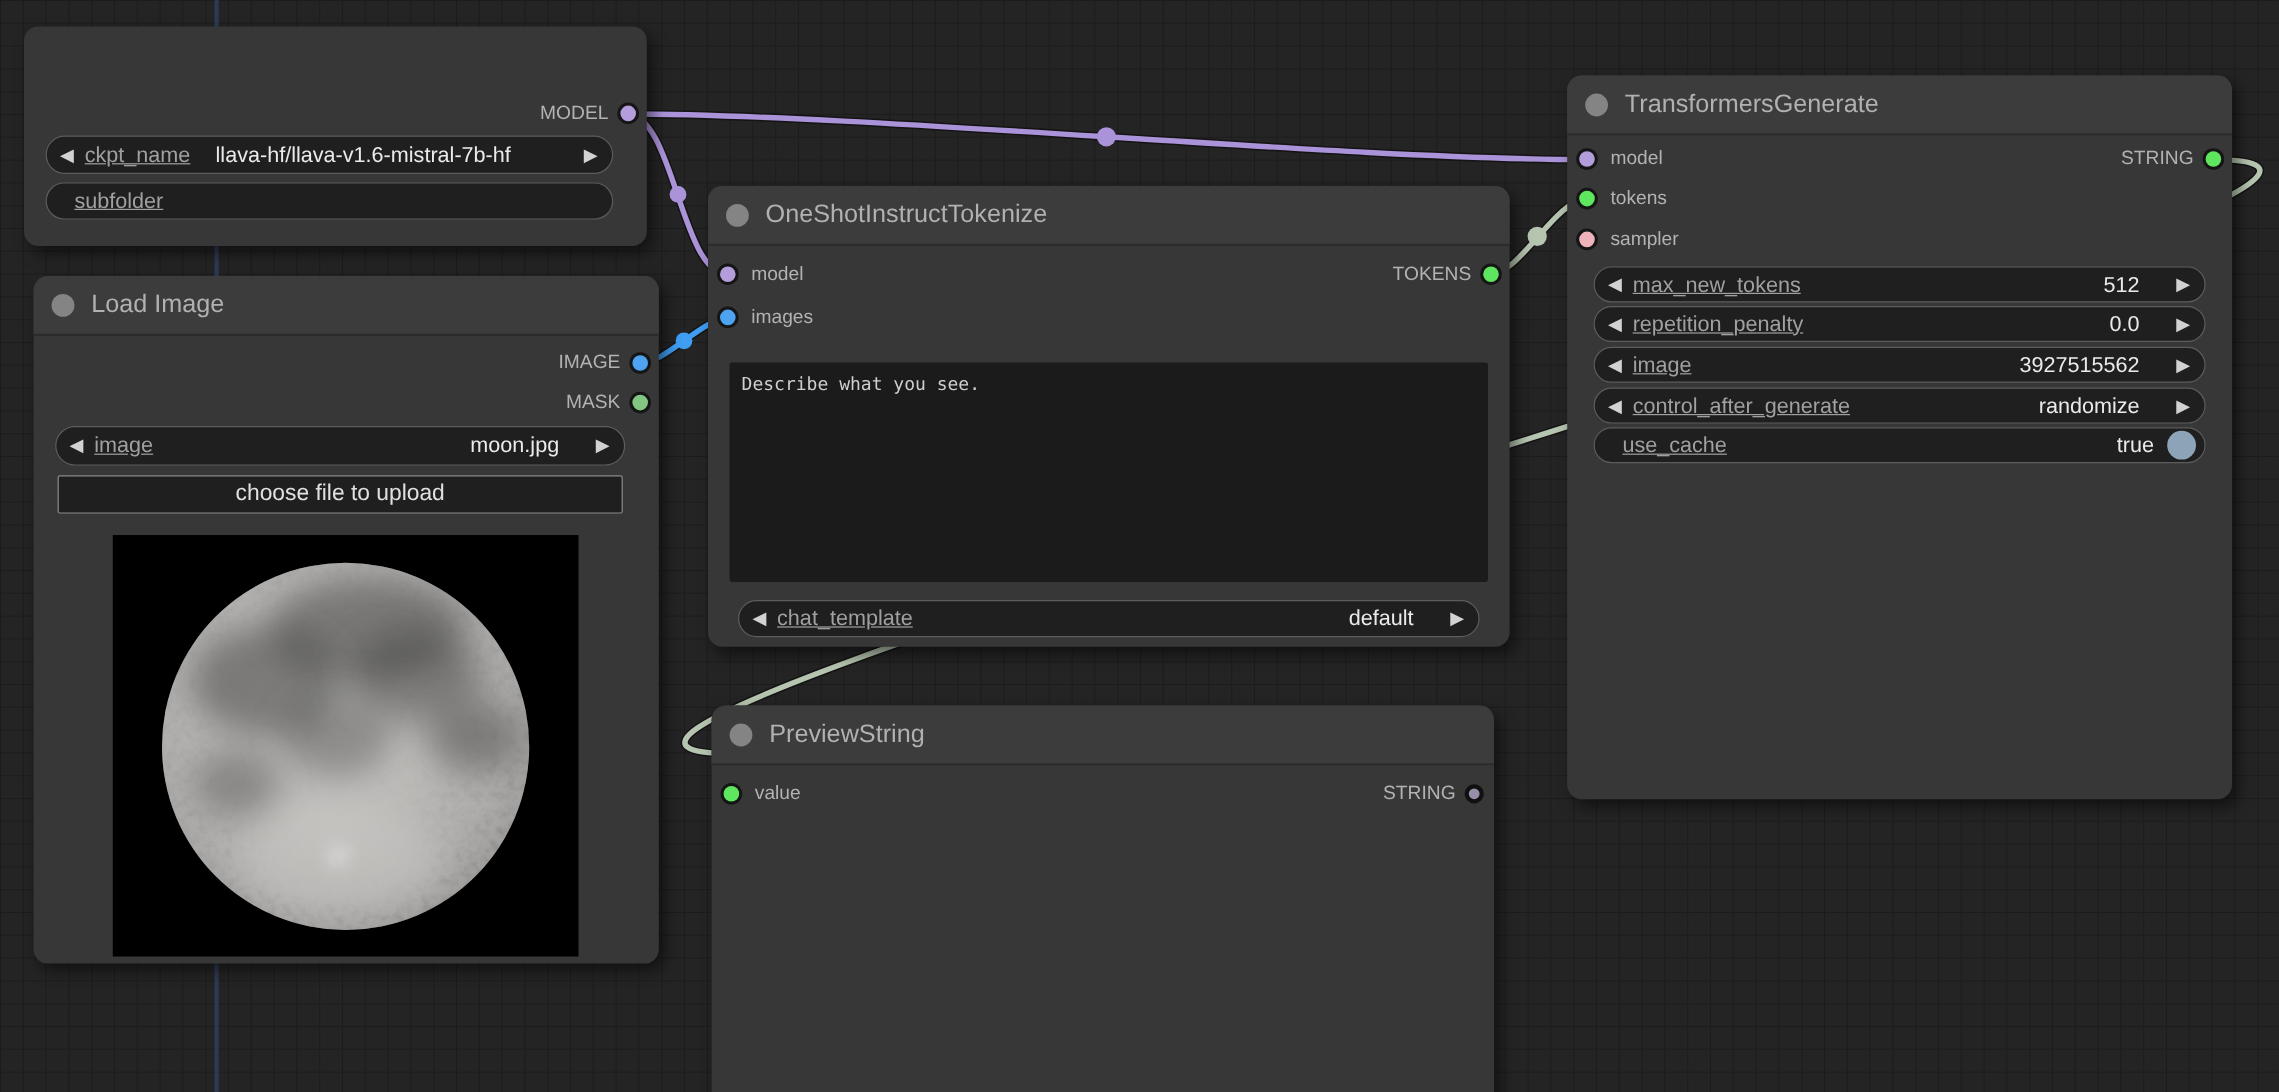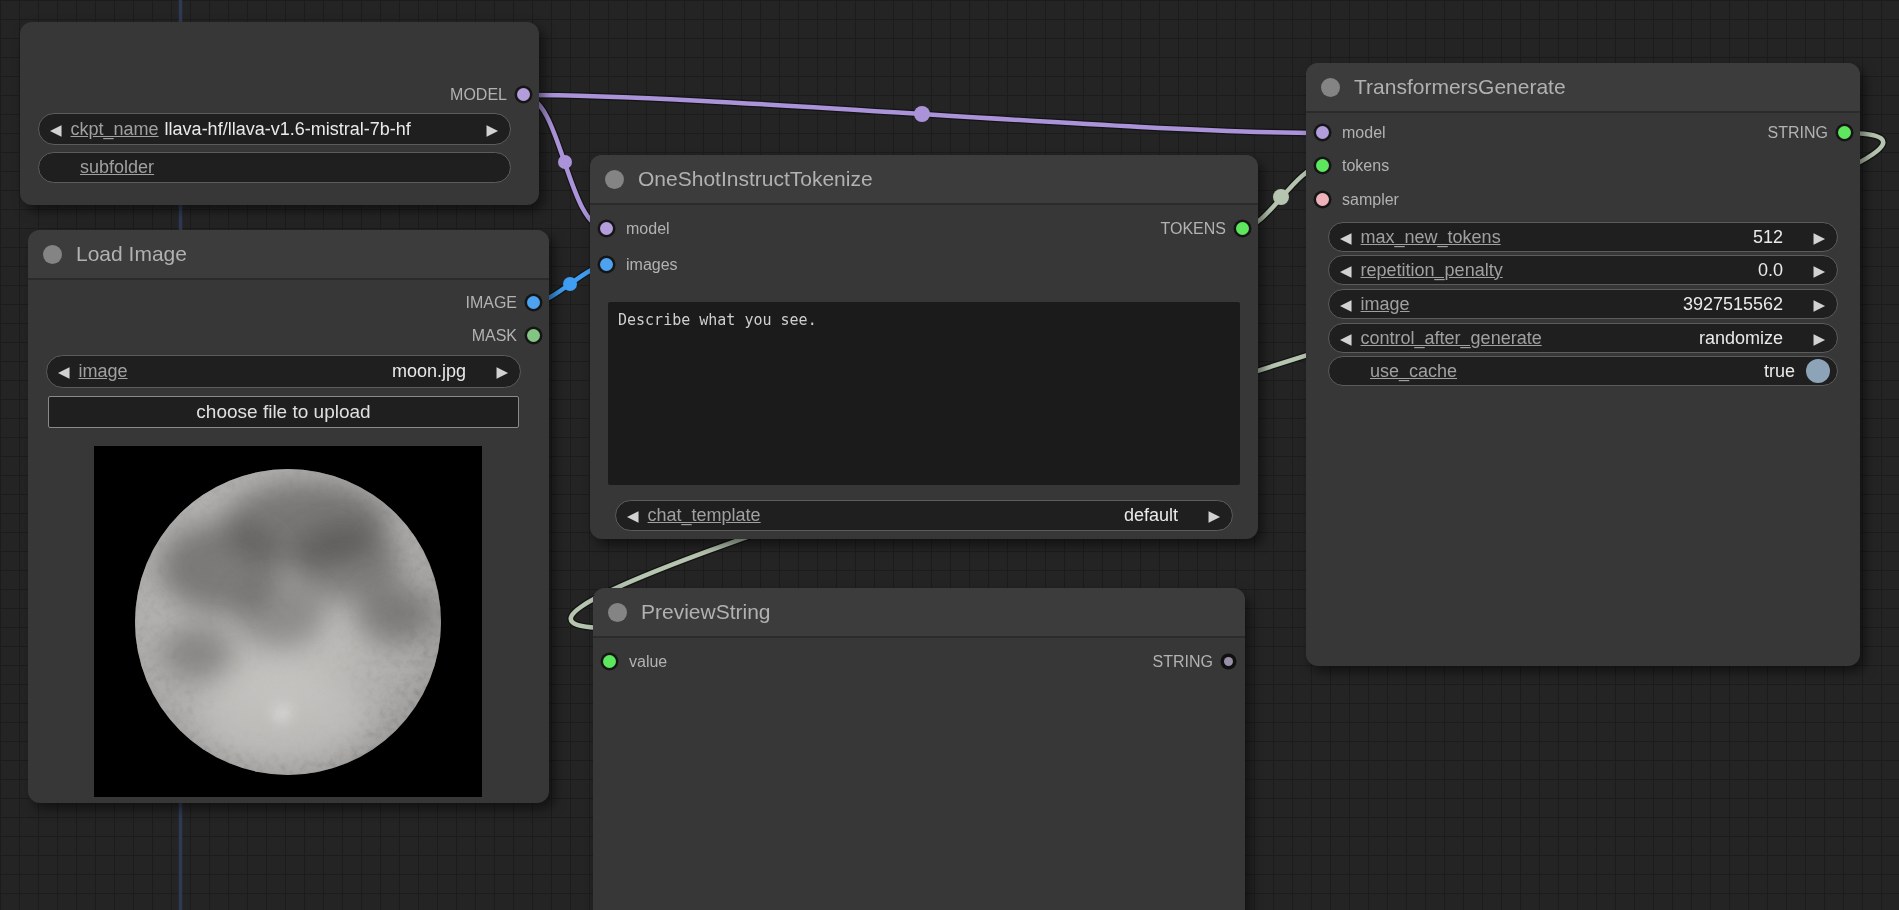--- a/index.html
+++ b/index.html
@@ -30,23 +30,23 @@
   .slabel.outl{text-align:right;}
   .dot{position:absolute;width:13px;height:13px;border-radius:50%;box-shadow:0 0 0 2.5px #151515;}
   .dot.unconn{width:9px;height:9px;box-shadow:0 0 0 3.5px #101010;}
   .pill{
     position:absolute;box-sizing:border-box;background:#1f1f1f;border:1.5px solid #5c5c5c;
     border-radius:17px;display:flex;align-items:center;font-size:18px;color:#a0a0a0;
   }
   .arrow-l{margin-left:11px;font-size:15px;color:#d2d2d2;line-height:1;}
   .arrow-r{position:absolute;right:12px;font-size:15px;color:#d2d2d2;line-height:1;}
   .wlabel{margin-left:9px;white-space:nowrap;text-decoration:underline;}
-  .wlabel.noarrow{margin-left:41px;}
+  .wlabel.noarrow{margin-left:23px;}
   .wvalue{position:absolute;right:54px;color:#eaeaea;white-space:nowrap;}
-  .wvalue.adjacent{position:static;margin-left:6px;right:auto;color:#eaeaea;}
+  .wvalue.adjacent{position:static;margin-left:21px;right:auto;color:#eaeaea;}
   .upload-btn{
     position:absolute;box-sizing:border-box;background:#1f1f1f;border:1px solid #8a8a8a;
     border-radius:2px;text-align:center;font-size:19px;color:#e0e0e0;
   }
   .prompt-box{
     position:absolute;box-sizing:border-box;background:#1b1b1b;border-radius:2px;
     font-family:"DejaVu Sans Mono", monospace;font-size:15px;color:#cfcfcf;
     padding:9px 10px;white-space:pre-wrap;overflow:hidden;
   }
   .toggle-circ{position:absolute;right:7px;top:50%;margin-top:-12px;width:24px;height:24px;border-radius:50%;}

